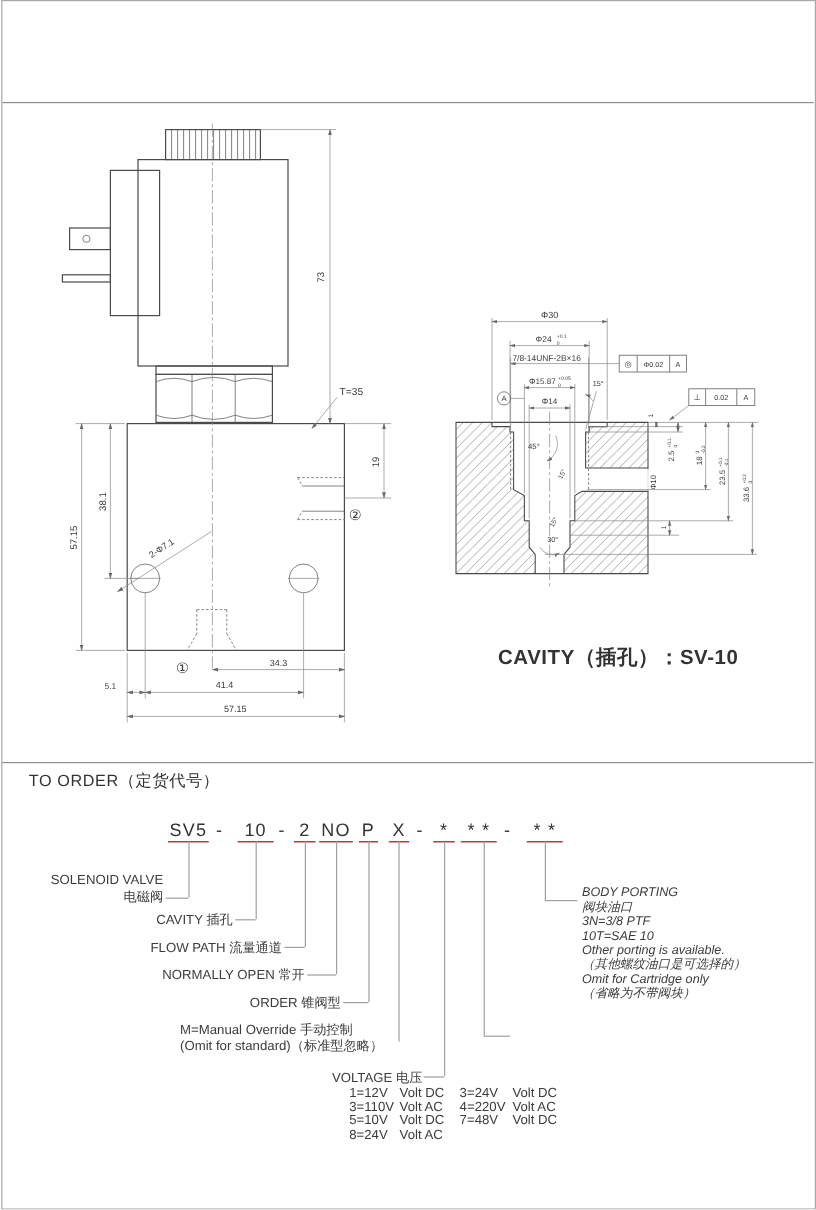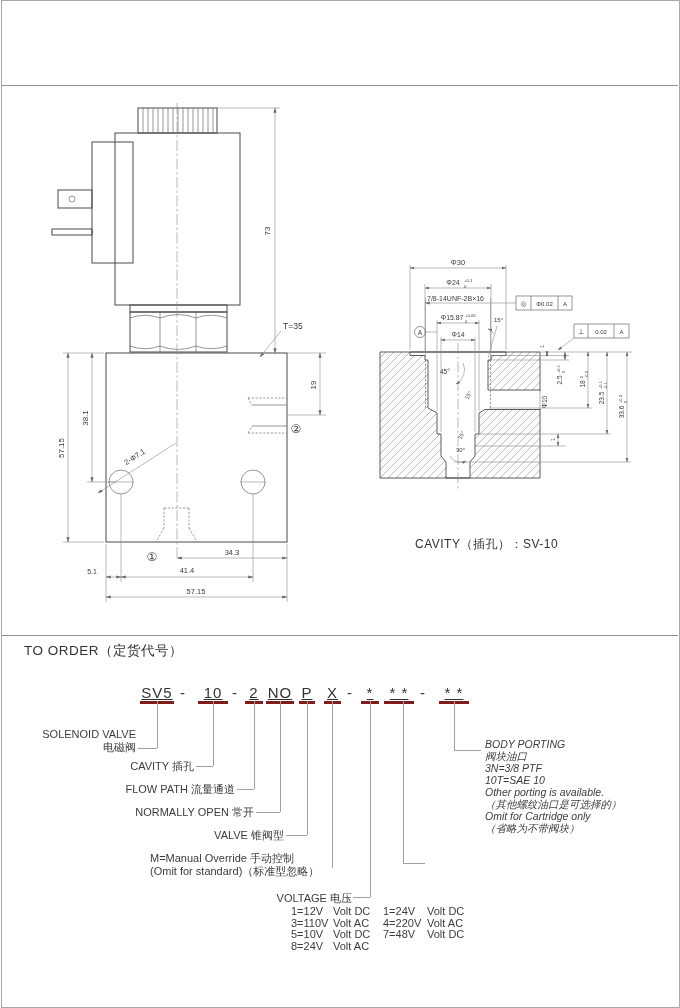--- a/index.html
+++ b/index.html
@@ -2,31 +2,31 @@
 <html><head>
 <meta charset="utf-8">
 <style>
   html,body{margin:0;padding:0;background:#e8e8e8;}
   #page{position:relative;width:680px;height:1008px;background:#fff;overflow:hidden;
         font-family:"Liberation Sans","DejaVu Sans",sans-serif;color:#3a3a3a;}
   .abs{position:absolute;}
   .frame{left:1px;top:0;width:677px;height:1006px;border:1px solid #a8a8a8;}
   .rule{left:2px;width:676px;height:1px;background:#8f8f8f;}
   .codeseg{top:684px;height:17px;text-align:center;font-size:15px;letter-spacing:1px;color:#333;}
-  .u{border-bottom:3px solid #7f1d1d;text-decoration:underline;}
+  .u{border-bottom:1px solid #7f1d1d;}
   .vl{width:1px;background:#a0a0a0;}
   .hl{height:1px;background:#a0a0a0;}
   .lbl{font-size:11px;white-space:nowrap;color:#3c3c3c;}
   .tr{text-align:right;}
   .blk div{white-space:nowrap;color:#3c3c3c;font-style:italic;}
   .coil div{font-size:10.5px;line-height:11.5px;}
   .body div{font-size:10.5px;line-height:12px;}
   .vt{display:grid;grid-template-columns:42px 50px 44px 56px;font-size:11px;line-height:11.6px;white-space:nowrap;color:#3c3c3c;margin-left:47px;}
   .title1{font-size:13.5px;letter-spacing:.5px;color:#333;}
-  .cavtitle{font-size:12px;letter-spacing:.5px;color:#333;}
+  .cavtitle{font-size:17px;letter-spacing:.5px;color:#333;font-weight:bold;}
   svg text{fill:#3a3a3a;font-family:"Liberation Sans","DejaVu Sans",sans-serif;}
   svg .ol{stroke:#4a4a4a;stroke-width:1;fill:none;}
   svg .tl2{stroke:#6a6a6a;stroke-width:.7;fill:none;}
   svg .dim{stroke:#8a8a8a;stroke-width:.6;fill:none;}
   svg .dsh{stroke:#6f6f6f;stroke-width:.7;fill:none;stroke-dasharray:2.2 1.6;}
   svg .cl{stroke:#8a8a8a;stroke-width:.6;fill:none;stroke-dasharray:11 2.5 2.5 2.5;}
 </style>
 </head>
 <body>
 
@@ -295,29 +295,29 @@
   <div class="abs vl" style="left:403px;top:701px;height:162px"></div>
   <div class="abs hl" style="left:403px;top:863px;width:22px"></div>
   <div class="abs vl" style="left:454px;top:701px;height:49px"></div>
   <div class="abs hl" style="left:454px;top:750px;width:27px"></div>
 
   <div class="abs lbl tr" style="left:20px;top:728px;width:116px">SOLENOID VALVE</div>
   <div class="abs lbl tr" style="left:20px;top:740px;width:116px">电磁阀</div>
   <div class="abs lbl tr" style="left:60px;top:759px;width:134px">CAVITY  插孔</div>
   <div class="abs lbl tr" style="left:60px;top:782px;width:175px">FLOW PATH  流量通道</div>
   <div class="abs lbl tr" style="left:60px;top:805px;width:194px">NORMALLY OPEN  常开</div>
-  <div class="abs lbl tr" style="left:100px;top:828px;width:184px">VALVE  锥阀型</div>
+  <div class="abs lbl tr" style="left:100px;top:828px;width:184px">ORDER  锥阀型</div>
   <div class="abs lbl" style="left:150px;top:851px">M=Manual Override    手动控制</div>
   <div class="abs lbl" style="left:150px;top:864px">(Omit for standard)（标准型忽略）</div>
   <div class="abs lbl tr" style="left:240px;top:891px;width:112px">VOLTAGE  电压</div>
 
   <div class="abs vt" style="left:244px;top:906px">
     <div>1=12V</div>
     <div>Volt DC</div>
-    <div>1=24V</div>
+    <div>3=24V</div>
     <div>Volt DC</div>
     <div>3=110V</div>
     <div>Volt AC</div>
     <div>4=220V</div>
     <div>Volt AC</div>
     <div>5=10V</div>
     <div>Volt DC</div>
     <div>7=48V</div>
     <div>Volt DC</div>
     <div>8=24V</div>

